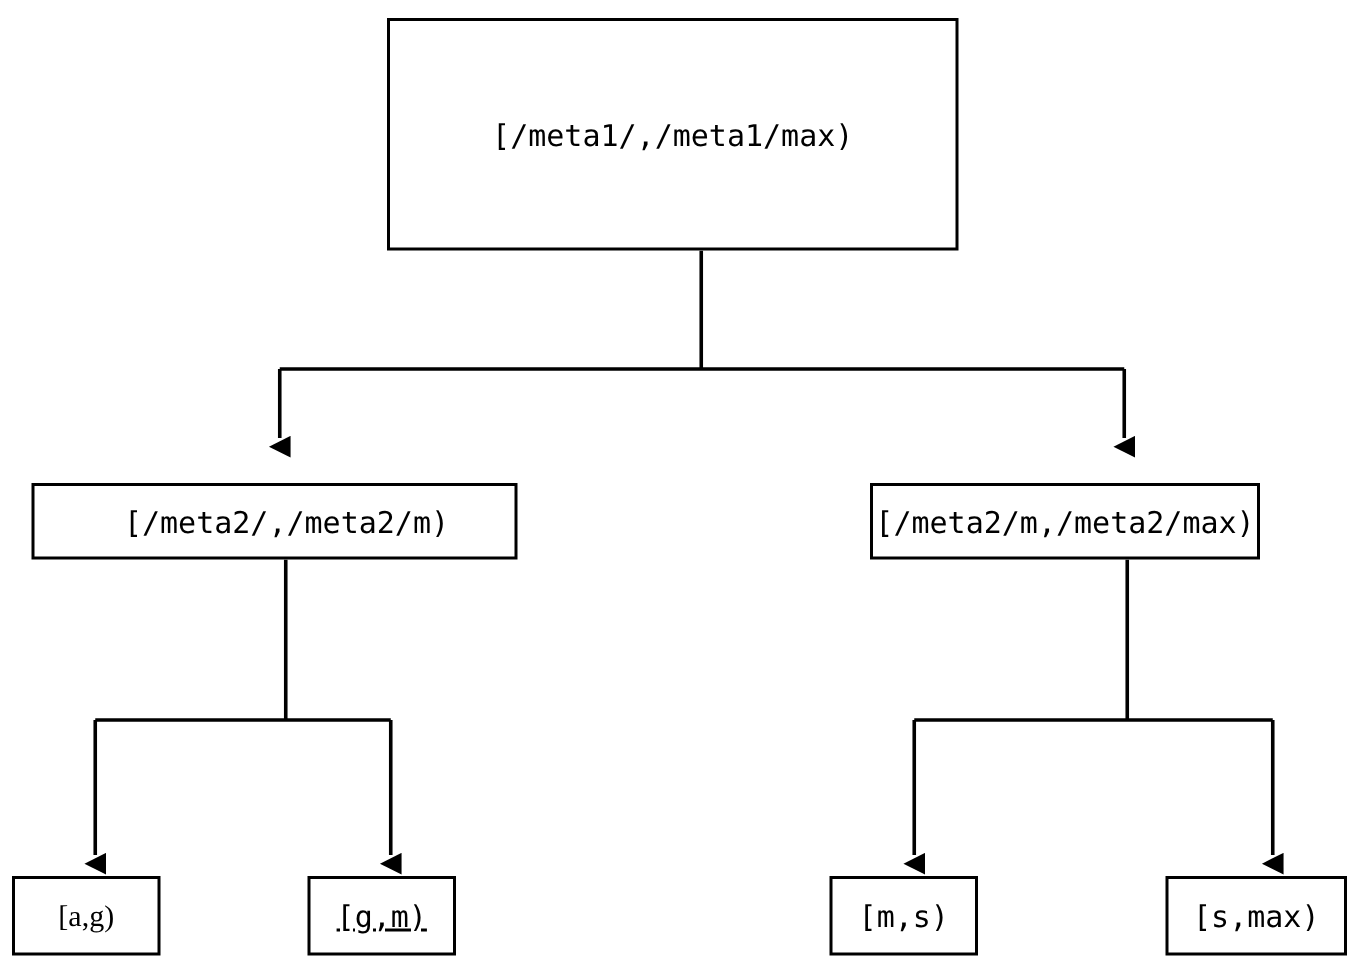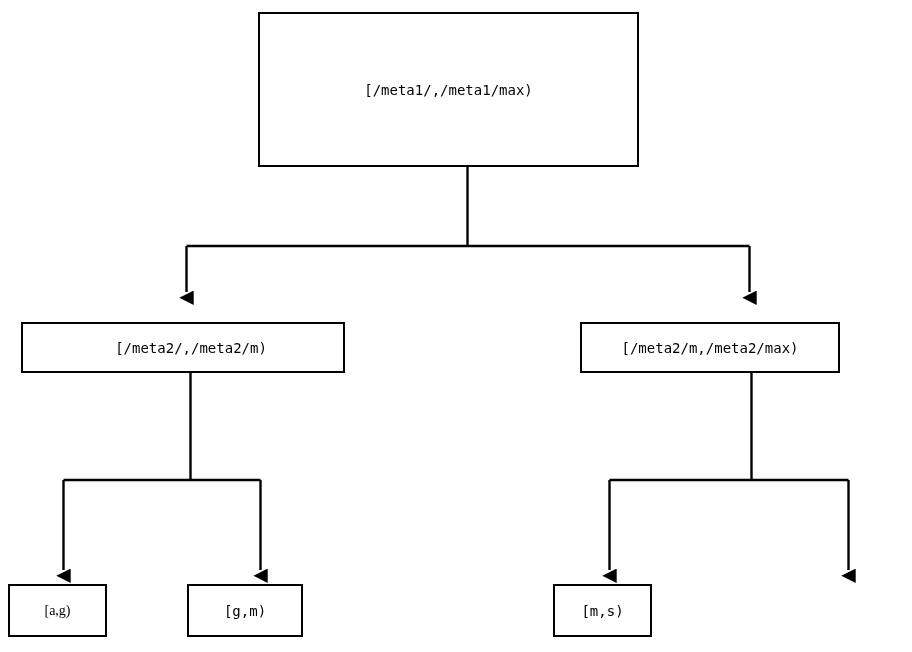--- a/index.html
+++ b/index.html
@@ -29,21 +29,21 @@
   .node-box {
     position: absolute;
     box-sizing: border-box;
     border: 2px solid #000000;
     background: #ffffff;
     display: flex;
     align-items: center;
     justify-content: center;
     color: #000000;
     font-family: "DejaVu Sans Mono", "Liberation Mono", monospace;
-    font-size: 14px;
+    font-size: 20px;
     line-height: 1;
     letter-spacing: 0px;
     white-space: nowrap;
   }
   .node-label {
     display: block;
   }
   .node-root {
     left: 258px;
     top: 12px;
@@ -64,24 +64,25 @@
     height: 51px;
   }
   .node-leaf-0 {
     left: 8px;
     top: 584px;
     width: 99px;
     height: 53px;
     font-family: Liberation Serif, serif;
   }
   .node-leaf-1 {
-    left: 187px;
+    left: 205px;
     top: 584px;
-    width: 116px;
+    width: 99px;
     height: 53px;
+    text-decoration: underline;
   }
   .node-leaf-2 {
     left: 553px;
     top: 584px;
     width: 99px;
     height: 53px;
   }
   .node-leaf-3 {
     left: 777px;
     top: 584px;
@@ -140,14 +141,17 @@
   </div>
 
   <div class="node-box node-leaf-1">
     <span class="node-label">[g,m)</span>
   </div>
 
   <div class="node-box node-leaf-2">
     <span class="node-label">[m,s)</span>
   </div>
 
+  <div class="node-box node-leaf-3">
+    <span class="node-label">[s,max)</span>
+  </div>
 
 </div>
 
 </body></html>

